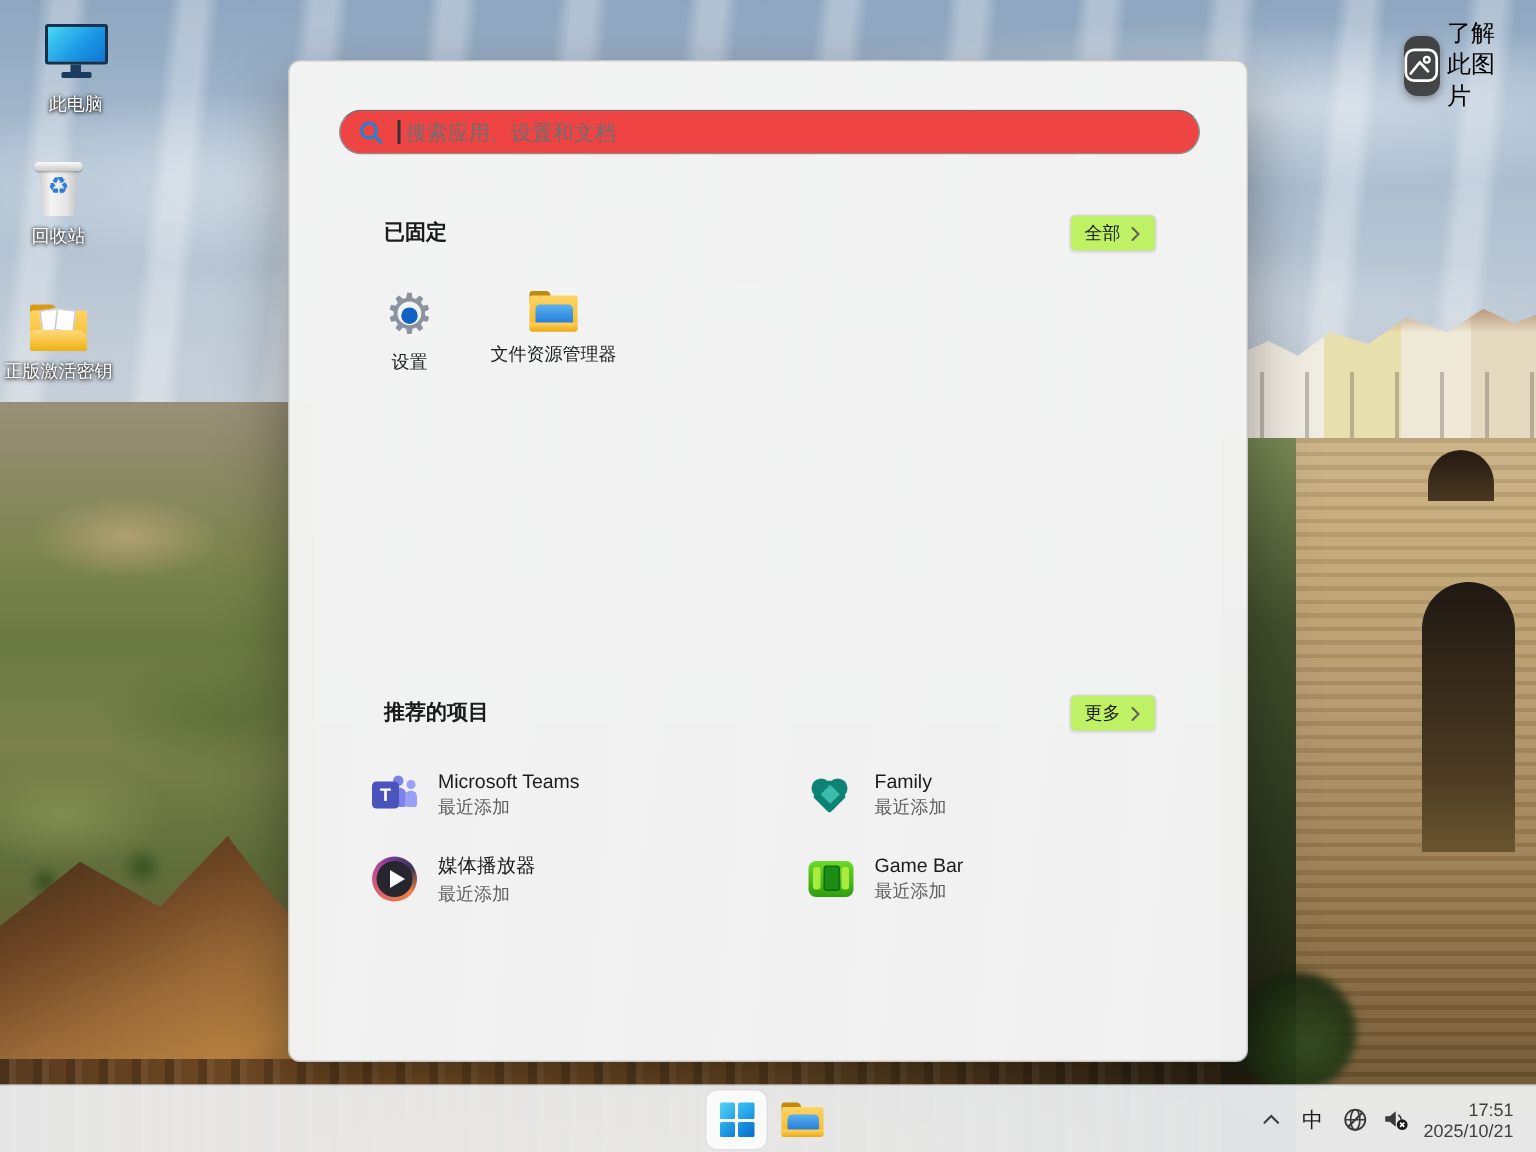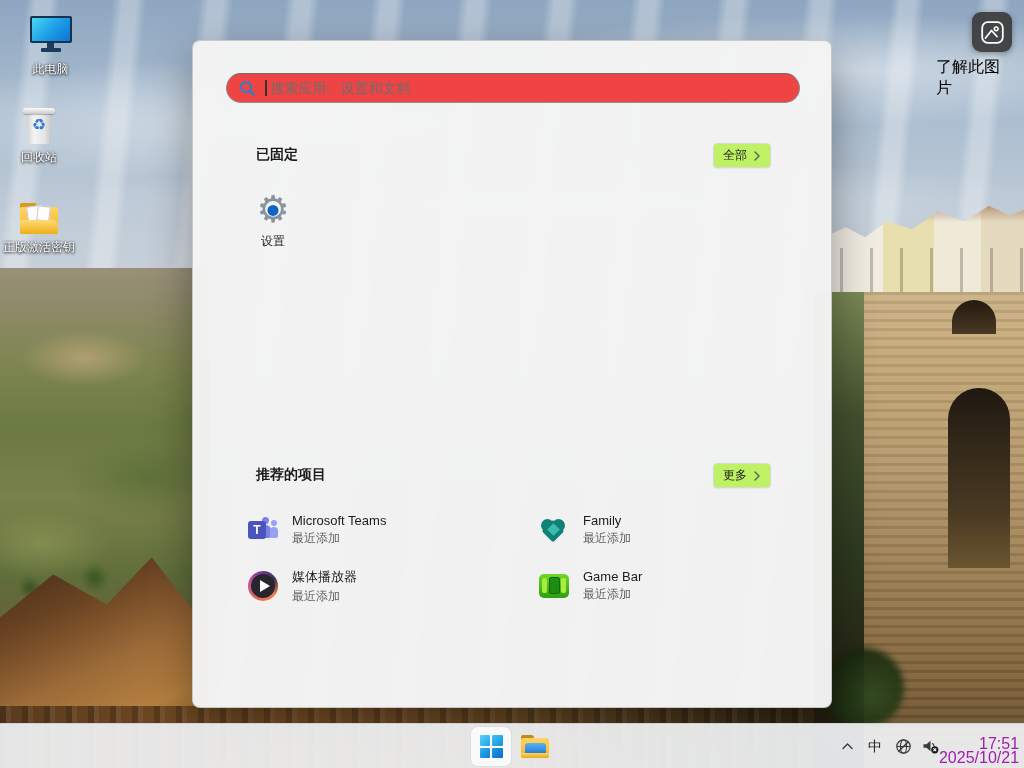--- a/index.html
+++ b/index.html
@@ -76,21 +76,21 @@
   .bin .recycle-glyph { position:absolute; left:0; right:0; top:11px; text-align:center; color:#2e7cd6; font-size:16px; line-height:1; }
   .folder { position:relative; }
   .folder .tab { position:absolute; left:0; top:0; width:45%; height:30%; background:#d99a18; border-radius:2px 3px 0 0; }
   .folder .fbody { position:absolute; left:0; top:12%; right:0; bottom:0; background:linear-gradient(180deg,#ffd465,#f3b51e); border-radius:2px; }
   .folder .paper { position:absolute; width:34%; height:48%; background:#fdfdfd; border:1px solid #c9c9c9; top:10%; }
   .folder .p1 { left:18%; transform:rotate(-8deg); }
   .folder .p2 { left:44%; transform:rotate(7deg); }
   .folder .front { position:absolute; left:0; bottom:0; right:0; height:46%; background:linear-gradient(180deg,#ffd97a,#edb117); border-radius:2px 6px 2px 2px; }
   .folder .bluefile { position:absolute; left:14%; right:10%; top:34%; bottom:12%; background:linear-gradient(180deg,#5ab1f0,#1d74d4); border-radius:3px; }
   .folder .lip { position:absolute; left:0; bottom:0; right:0; height:22%; background:linear-gradient(180deg,#ffd465,#eaaa10); border-radius:0 0 2px 2px; }
-  .learn-pic { position:absolute; left:936px; top:12px; width:76px; display:flex; flex-direction:column; align-items:flex-end; gap:5px; z-index:2; }
+  .learn-pic { position:absolute; left:936px; top:12px; width:76px; display:flex; flex-direction:row; align-items:center; gap:5px; z-index:2; }
   .learn-pic .badge { width:40px; height:40px; border-radius:9px; background:rgba(58,58,58,.92); display:flex; align-items:center; justify-content:center; box-shadow:0 2px 6px rgba(0,0,0,.35); }
 
   
   .start-menu { position:absolute; left:192px; top:40px; width:640px; height:668px; z-index:5;
     background:rgba(243,243,243,.98); border:1px solid rgba(120,120,120,.35); border-radius:8px;
     box-shadow:0 18px 45px rgba(0,0,0,.38); }
   .search-wrap { position:absolute; left:33px; top:32px; width:574px; height:30px;
     background:#ef4444; border:1px solid #8f8f8f; border-top-color:#6e6e6e; border-radius:16px; display:flex; align-items:center; }
   .search-icon { margin-left:12px; display:flex; }
   .search-caret { width:1.5px; height:16px; background:#333; margin-left:9px; }
@@ -155,21 +155,21 @@
   .wl-2 { background:linear-gradient(135deg,#3fc3f2,#1590de); }
   .wl-3 { background:linear-gradient(135deg,#2fb3ee,#0f7ed6); }
   .wl-4 { background:linear-gradient(135deg,#1d9be4,#0b6cc8); }
   .task-explorer { position:absolute; left:515px; top:3px; width:40px; height:39px; display:flex; align-items:center; justify-content:center; border-radius:7px; }
   .tray { position:absolute; right:6px; top:0; height:45px; display:flex; align-items:center; }
   .tray-btn { height:36px; display:flex; align-items:center; justify-content:center; border-radius:5px; }
   .tray-chevron { width:26px; }
   .tray-ime { width:30px; font-size:14px; color:#1b1b1b; }
   .tray-net { width:26px; }
   .tray-vol { width:28px; }
-  .tray-clock { width:74px; text-align:right; font-size:16px; line-height:14px; color:#a21caf; padding-right:4px;align-items:flex-end; }
+  .tray-clock { width:74px; text-align:right; font-size:12px; line-height:14px; color:#404040; padding-right:4px; }
 </style>
 </head>
 <body>
 
 <div class="wall">
   <div class="sky"></div>
   <div class="terrain-left"></div>
   <div class="shrubs-left"></div>
   <div class="cliff-left"></div>
   <div class="bottom-rocks" style="background:
@@ -247,20 +247,29 @@
   </div>
 
   <div class="pin-row">
     <div class="pin-tile">
       <div class="gear-wrap">
         <span class="gear-glyph">⚙</span>
           <span class="gear-dot"></span>
       </div>
       <span class="plabel">设置</span>
     </div>
+    <div class="pin-tile">
+      <div class="folder" style="width:32px; height:27px;">
+        <div class="tab" style="background:#c08a10;"></div>
+          <div class="fbody"></div>
+        <div class="bluefile"></div>
+          <div class="lip"></div>
+      </div>
+      <span class="plabel">文件资源管理器</span>
+    </div>
   </div>
 
   <div class="section-title" style="left:63px; top:425px;">推荐的项目</div>
 
   <div class="pill-btn" style="left:520px; top:422px;">
     <span>更多</span>
     <svg width="8" height="10" viewBox="0 0 8 10">
       <path d="M2 1 L6 5 L2 9" stroke="#5a5a5a" stroke-width="1.3" fill="none" stroke-linecap="round"></path>
     </svg>
   </div>

